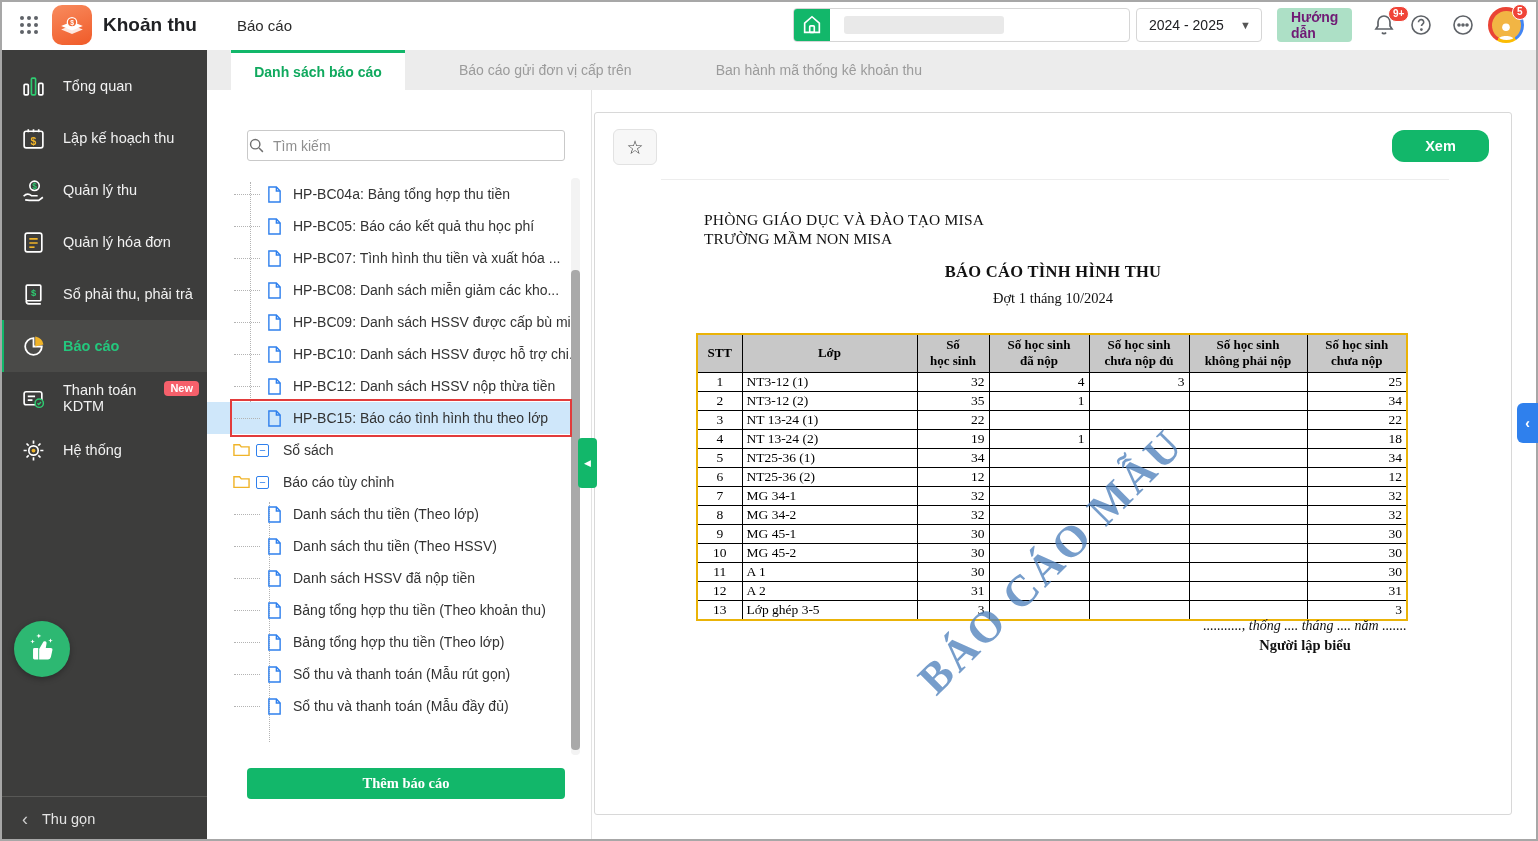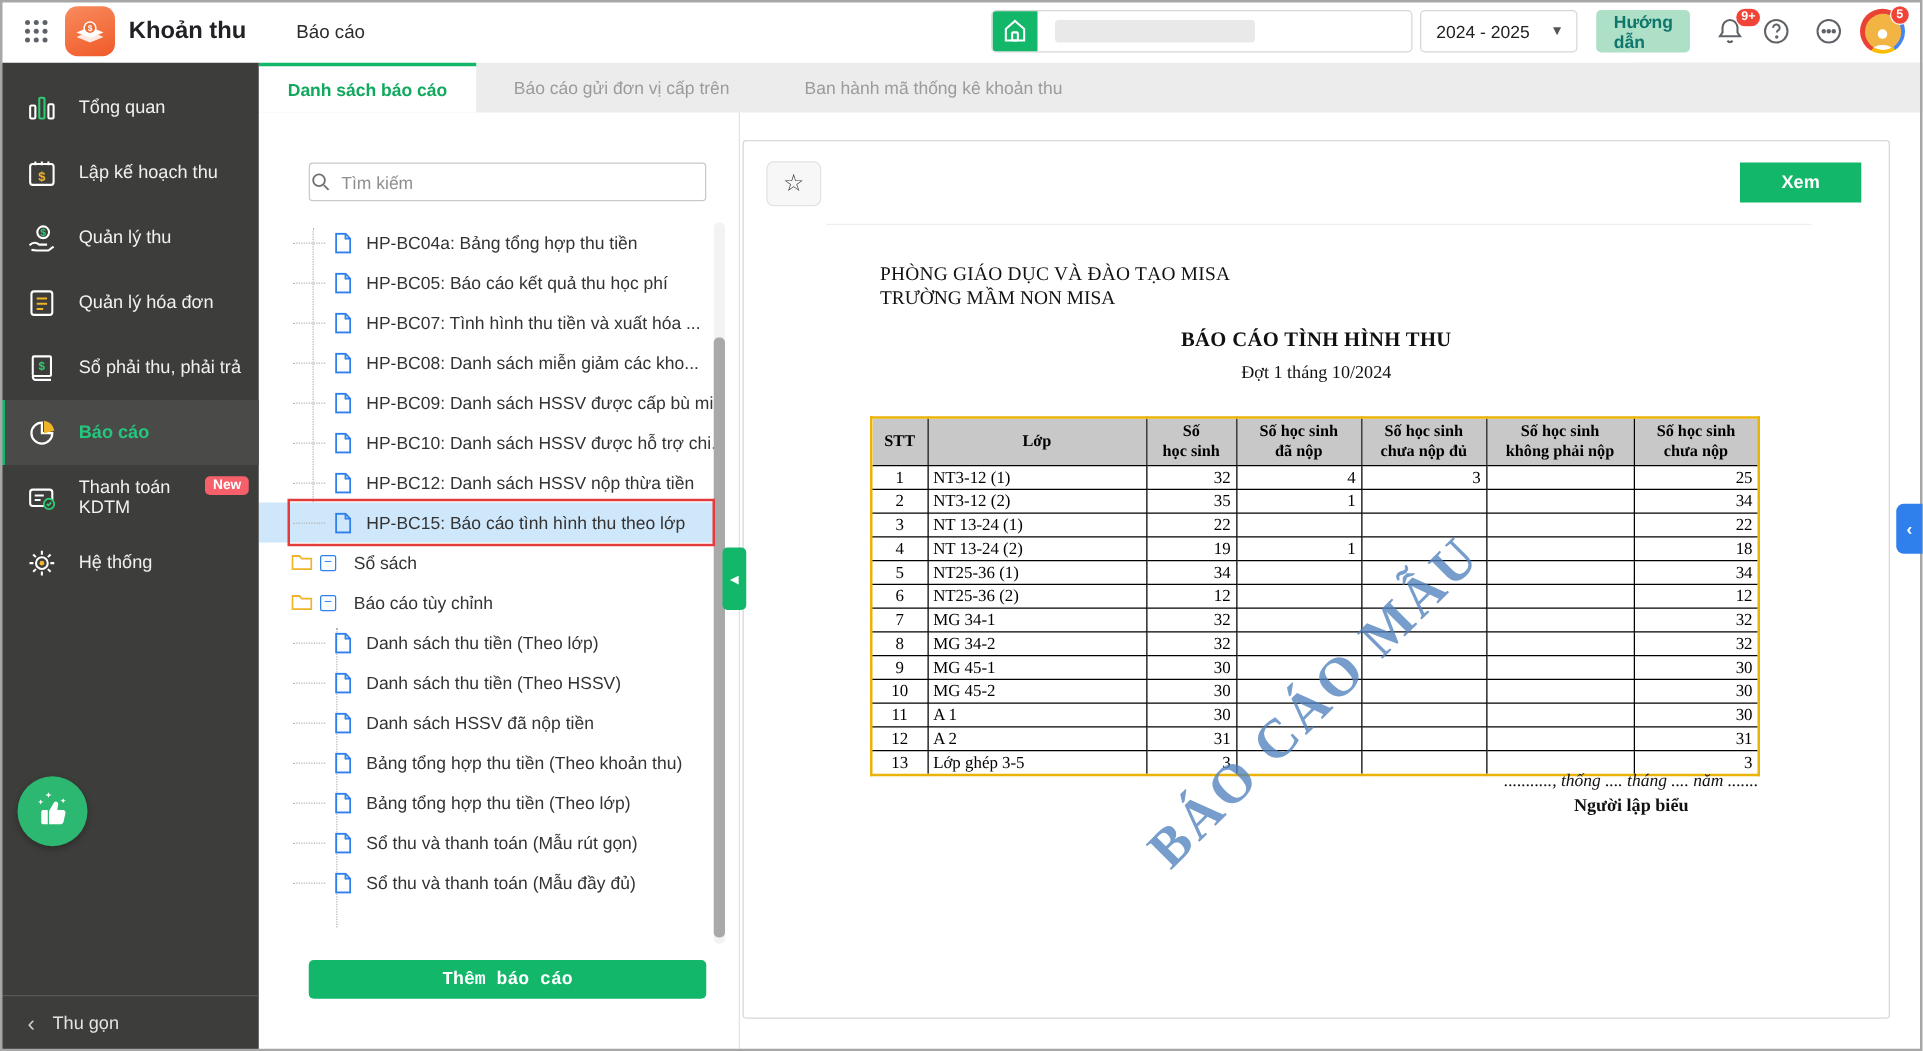--- a/index.html
+++ b/index.html
@@ -18,21 +18,21 @@
   .nav-report { position:absolute; left:237px; top:0; height:50px; display:flex; align-items:center;
                 font-size:15px; color:#2b2b2b; cursor:pointer; }
   .home-search { position:absolute; left:793px; top:8px; width:337px; height:34px; border:1px solid #d6d6d6;
                  border-radius:4px; display:flex; align-items:center; overflow:hidden; background:#fff; }
   .home-btn { width:36px; height:34px; background:#12b76a; display:flex; align-items:center; justify-content:center; cursor:pointer; flex:0 0 36px; }
   .redacted { margin-left:14px; width:160px; height:18px; background:#e9e9e9; border-radius:3px; }
   .year-select { position:absolute; left:1136px; top:8px; width:126px; height:34px; border:1px solid #d6d6d6; border-radius:4px;
                  display:flex; align-items:center; justify-content:space-between; padding:0 10px 0 12px; font-size:14px; color:#202124; cursor:pointer; }
   .year-caret { font-size:11px; color:#555; }
   .guide-btn { position:absolute; left:1277px; top:8px; height:34px; padding:0 14px; background:#ade0c6; border-radius:4px;
-               display:flex; align-items:center; font-size:14px; font-weight:bold; color:#0f766e; cursor:pointer; }
+               display:flex; align-items:center; font-size:14px; font-weight:bold; color:#701a75; cursor:pointer; }
   .tb-ico { position:absolute; top:11px; width:28px; height:28px; display:flex; align-items:center; justify-content:center; cursor:pointer; }
   .bell { left:1370px; }
   .help { left:1407px; }
   .more { left:1449px; }
   .badge { position:absolute; background:#f04438; color:#fff; font-size:10px; font-weight:bold;
            border-radius:9px; padding:1px 4px; line-height:12px; border:1.5px solid #fff; }
   .bell-badge { left:1388px; top:6px; }
   .avatar { position:absolute; left:1488px; top:7px; width:36px; height:36px; border-radius:50%;
             background:conic-gradient(from 210deg, #ea4335 0 55%, #4285f4 55% 82%, #fbbc04 82% 100%);
             display:flex; align-items:center; justify-content:center; cursor:pointer; }
@@ -52,21 +52,21 @@
                padding:1px 6px 2px; position:relative; top:-10px; left:-8px; }
   .feedback-btn { position:absolute; left:14px; top:571px; width:56px; height:56px; border-radius:50%;
                   background:#2db872; display:flex; align-items:center; justify-content:center; cursor:pointer;
                   box-shadow:0 2px 6px rgba(0,0,0,.3); }
   .collapse-bar { position:absolute; left:0; bottom:0; width:207px; height:45px; border-top:1px solid #585856;
                   display:flex; align-items:center; padding-left:22px; gap:14px; color:#e4e4e4; font-size:14.5px; cursor:pointer; }
   .collapse-chev { font-size:18px; color:#cfcfcf; line-height:1; }
 
   
   .tabbar { position:absolute; left:207px; top:50px; width:1331px; height:40px; background:#ececec; display:flex; z-index:3; }
-  .tab { height:40px; display:flex; align-items:center; justify-content:center; font-size:14px; color:#9b9b9b; cursor:pointer; padding:0 30px; }
+  .tab { height:40px; display:flex; align-items:center; justify-content:center; font-size:14px; color:#9b9b9b; cursor:pointer; padding:0 30px;margin-left:24px; }
   .tab.active { width:174px; padding:0; background:#fff; border-top:3px solid #12b76a; color:#10a95e; font-weight:bold; }
 
   
   .list-panel { position:absolute; left:207px; top:90px; width:385px; height:751px; background:#fff; border-right:1px solid #e3e3e3; z-index:2; }
   .search-box { position:absolute; left:40px; top:40px; width:318px; height:31px; border:1px solid #c9c9c9; border-radius:3px;
                 display:flex; align-items:center; padding:0 0; gap:8px; background:#fff; }
   .search-box input { border:none; outline:none; font-size:14px; width:100%; color:#333; font-family:"Liberation Sans",sans-serif; }
   .search-box input::placeholder { color:#8f8f8f; }
   .tree { position:absolute; left:0; top:88px; width:372px; }
   .trow { height:32px; display:flex; align-items:center; font-size:14px; color:#333; cursor:pointer; white-space:nowrap; overflow:hidden; }
@@ -78,29 +78,29 @@
   .trow.folder .folder-ico { margin-right:6px; display:flex; }
   .minusbox { width:13px; height:13px; border:1px solid #2f80ed; border-radius:2px; color:#2f80ed; font-size:11px;
               line-height:11px; text-align:center; margin-right:14px; flex:0 0 13px; }
   .vguide { position:absolute; border-left:1px dotted #b3b3b3; width:0; }
   .annotation { position:absolute; left:23px; width:342px; height:38px; border:2px solid #e23b3b; z-index:6; pointer-events:none; }
   .scroll-track { position:absolute; left:364px; top:88px; width:9px; height:577px; background:#f3f3f3; border-radius:4px; }
   .scroll-thumb { position:absolute; left:364px; top:180px; width:9px; height:480px; background:#a9a9a9; border-radius:4px; cursor:pointer; }
   .panel-handle { position:absolute; left:371px; top:348px; width:19px; height:50px; background:#12b76a; border-radius:4px;
                   display:flex; align-items:center; justify-content:center; color:#fff; font-size:9px; cursor:pointer; z-index:7; }
   .add-report-btn { position:absolute; left:40px; top:678px; width:318px; height:31px; background:#12b76a; border:none;
-                    border-radius:4px; color:#fff; font-size:14.5px; font-weight:bold; cursor:pointer; font-family:Liberation Mono, monospace; }
+                    border-radius:4px; color:#fff; font-size:14.5px; font-weight:bold; cursor:pointer; font-family:Liberation Serif, serif; }
 
   
   .preview-area { position:absolute; left:592px; top:90px; width:946px; height:751px; background:#fff; }
   .preview-card { position:absolute; left:2px; top:22px; width:918px; height:703px; background:#fff;
                   border:1px solid #d8d8d8; border-radius:3px; }
   .star-btn { position:absolute; left:18px; top:16px; width:44px; height:36px; background:#f7f7f7; border:1px solid #e2e2e2;
               border-radius:6px; display:flex; align-items:center; justify-content:center; font-size:19px; color:#3c3c3c; cursor:pointer; }
-  .view-btn { position:absolute; left:797px; top:17px; width:97px; height:32px; background:#12b76a; border:none; border-radius:0;
+  .view-btn { position:absolute; left:797px; top:17px; width:97px; height:32px; background:#12b76a; border:none; border-radius:12px;
               color:#fff; font-size:14.5px; font-weight:bold; cursor:pointer; font-family:"Liberation Sans",sans-serif; }
   .card-divider { position:absolute; left:66px; right:62px; top:66px; border-top:1px solid #ededed; }
   .doc { position:absolute; inset:0; font-family:"Liberation Serif", serif; color:#111; }
   .org1 { position:absolute; left:109px; top:98px; font-size:15.5px; letter-spacing:.2px; }
   .org2 { position:absolute; left:109px; top:117px; font-size:15.5px; font-weight:normal; }
   .doc-title { position:absolute; left:0; right:0; top:149px; text-align:center; font-size:16.5px; font-weight:bold; letter-spacing:.3px; }
   .doc-subtitle { position:absolute; left:0; right:0; top:177px; text-align:center; font-size:14.5px; }
   .rep-table { position:absolute; left:101px; top:220px; border-collapse:collapse; table-layout:fixed;
                font-family:"Liberation Serif", serif; font-size:13.5px; color:#000; }
   .rep-table th, .rep-table td { border:1px solid #000; padding:1px 4px; overflow:hidden; }

